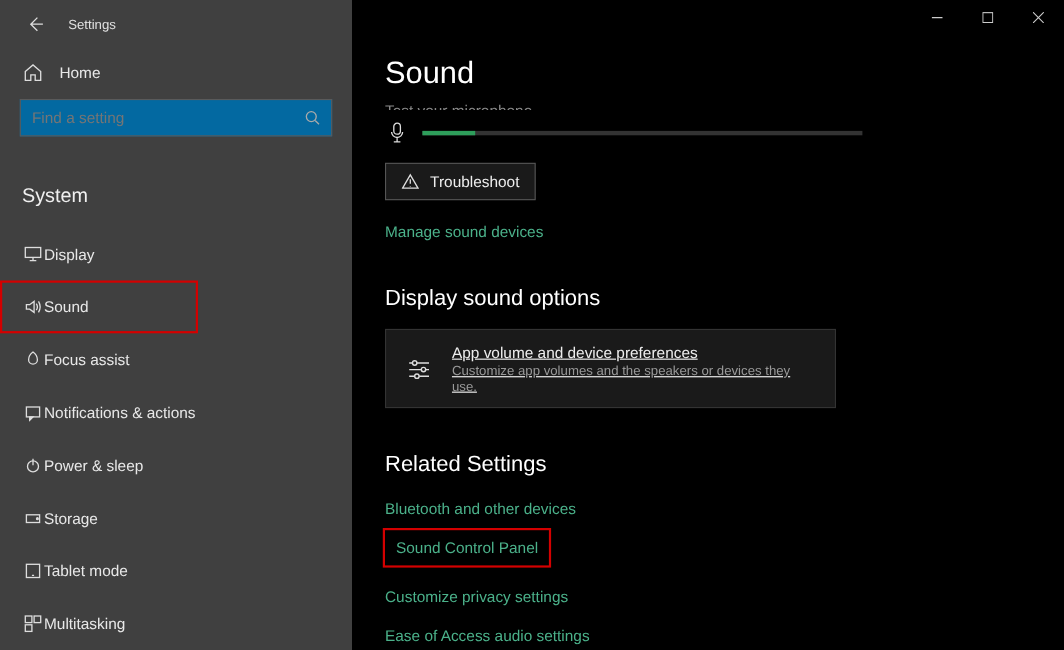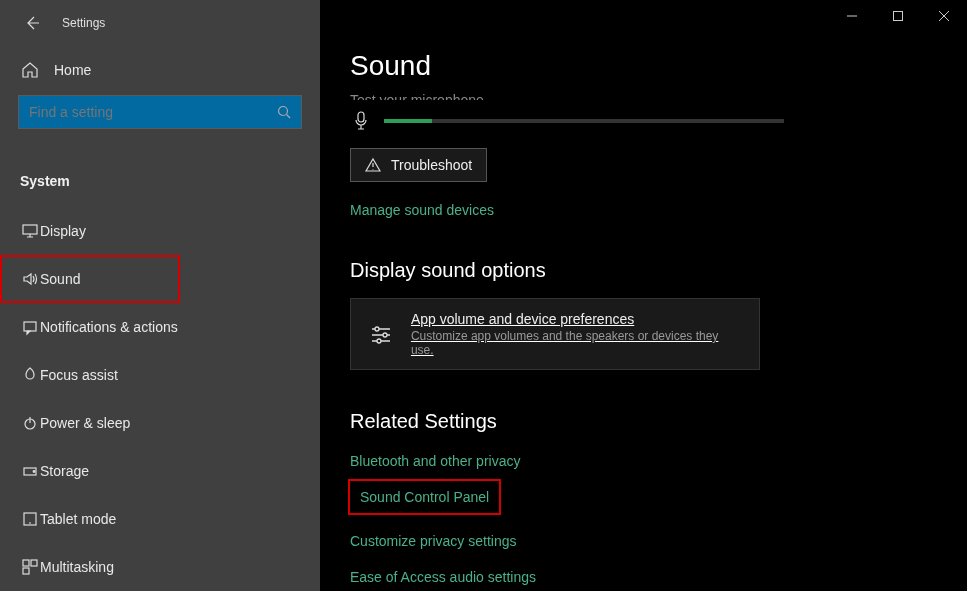--- a/index.html
+++ b/index.html
@@ -8,21 +8,21 @@
 .sidebar-top { display: flex; align-items: center; height: 40px; padding-left: 20px; }
 .back-btn { width: 24px; height: 24px; display: flex; align-items: center; justify-content: center; cursor: pointer; }
 .settings-label { margin-left: 18px; font-size: 12px; color: #e0e0e0; }
 .home-row { display: flex; align-items: center; padding: 0 20px; height: 44px; margin-top: 14px; cursor: pointer; }
 .home-row .icon { width: 20px; display: flex; align-items: center; justify-content: center; }
 .home-label { margin-left: 14px; font-size: 14px; color: #e8e8e8; }
 .search-wrap { margin: 8px 18px 0 18px; }
 .search-box { width: 100%; height: 34px; background: #0369a1; border: 1px solid #5a5a5a; display: flex; align-items: center; padding: 0 10px; }
 .search-input { flex: 1; background: transparent; border: none; outline: none; color: #ccc; font-size: 14px; }
 .search-icon { color: #aaa; }
-.system-label { padding: 0 20px; margin-top: 44px; font-size: 14px; font-weight: 700; color: #f0f0f0; }
+.system-label { padding: 0 20px; margin-top: 44px; font-size: 18px; font-weight: 400; color: #f0f0f0; }
 .nav { margin-top: 18px; }
 .nav-item { display: flex; align-items: center; height: 48px; padding: 0 20px; cursor: pointer; }
 .nav-item .icon { width: 20px; display: flex; align-items: center; justify-content: center; color: #ddd; }
 .nav-item .nav-label { font-size: 14px; color: #e8e8e8; }
 .nav-item.highlighted { outline: 2px solid #d40000; outline-offset: -2px; margin-right: 140px; }
 .main { flex: 1; background: #000; position: relative; display: flex; flex-direction: column; }
 .titlebar { position: absolute; right: 0; top: 0; height: 32px; display: flex; }
 .tb-btn { width: 46px; height: 32px; display: flex; align-items: center; justify-content: center; color: #ccc; cursor: pointer; }
 .content { padding: 50px 0 0 30px; overflow: hidden; }
 .page-title { font-size: 28px; font-weight: 350; margin-bottom: 16px; }
@@ -97,33 +97,33 @@
             <path d="M3 7 H6 L10 4 V14 L6 11 H3 Z"></path>
             <path d="M12 6 Q14 9 12 12"></path>
             <path d="M14 4 Q17 9 14 14"></path>
           </svg>
         </span>
       <span class="nav-label">Sound</span>
     </div>
     <div class="nav-item">
       <span class="icon">
           <svg width="18" height="18" viewBox="0 0 18 18" fill="none" stroke="#ddd" stroke-width="1.2">
+            <path d="M9 2 Q5 5 5 9 A4 4 0 0 0 13 9 Q13 5 9 2 Z"></path>
+          </svg>
+        </span>
+      <span class="nav-label">Focus assist</span>
+    </div>
+    <div class="nav-item">
+      <span class="icon">
+          <svg width="18" height="18" viewBox="0 0 18 18" fill="none" stroke="#ddd" stroke-width="1.2">
             <rect x="3" y="4" width="12" height="9"></rect>
             <path d="M6 16 L9 13 L6 13 Z" fill="#ddd"></path>
           </svg>
         </span>
       <span class="nav-label">Notifications &amp; actions</span>
-    </div>
-    <div class="nav-item">
-      <span class="icon">
-          <svg width="18" height="18" viewBox="0 0 18 18" fill="none" stroke="#ddd" stroke-width="1.2">
-            <path d="M9 2 Q5 5 5 9 A4 4 0 0 0 13 9 Q13 5 9 2 Z"></path>
-          </svg>
-        </span>
-      <span class="nav-label">Focus assist</span>
     </div>
     <div class="nav-item">
       <span class="icon">
           <svg width="18" height="18" viewBox="0 0 18 18" fill="none" stroke="#ddd" stroke-width="1.2">
             <circle cx="9" cy="10" r="5"></circle>
             <path d="M9 3 V9"></path>
           </svg>
         </span>
       <span class="nav-label">Power &amp; sleep</span>
     </div>
@@ -221,19 +221,19 @@
         </span>
       <div>
         <div class="card-title">App volume and device preferences</div>
         <div class="card-desc">Customize app volumes and the speakers or devices they use.</div>
       </div>
     </div>
 
     <div class="section-title">Related Settings</div>
 
     <div class="related-links">
-      <a class="link">Bluetooth and other privacy</a>
+      <a class="link">Bluetooth and other devices</a>
       <a class="link highlighted">Sound Control Panel</a>
       <a class="link">Customize privacy settings</a>
       <a class="link">Ease of Access audio settings</a>
     </div>
   </div>
 </div>
 
 </body></html>

